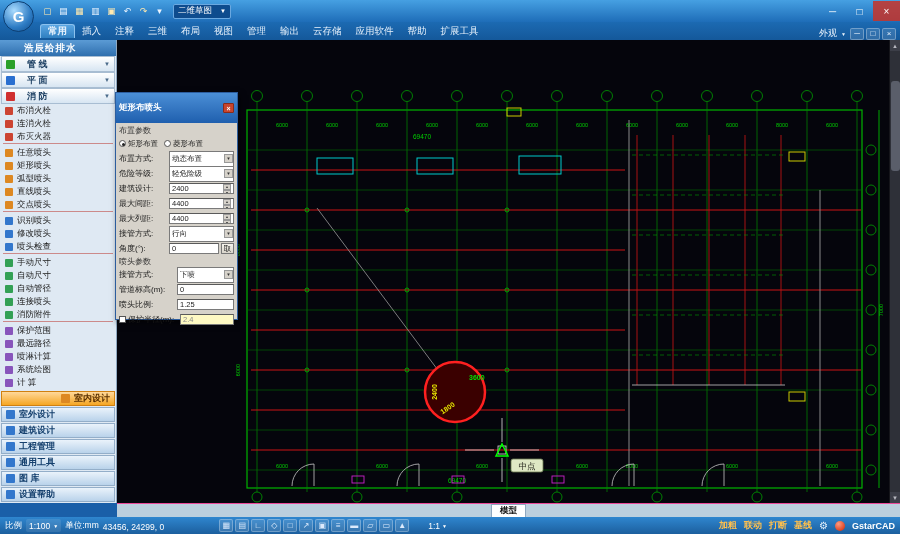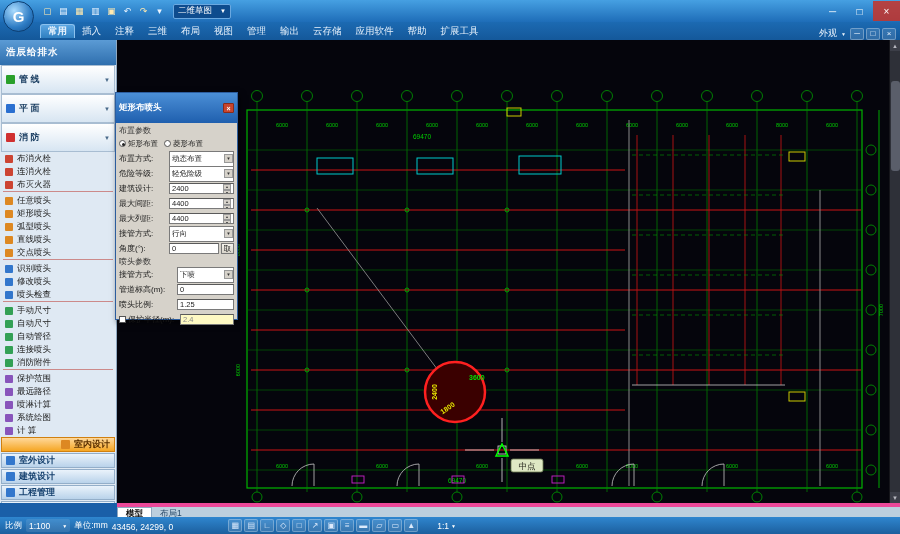--- a/index.html
+++ b/index.html
@@ -32,24 +32,24 @@
   .rtab.active{background:linear-gradient(#5aa5e2,#2f7fc0);border:1px solid #8cc2ee;border-bottom:none;
     border-radius:3px 3px 0 0;font-weight:bold;}
   .tabrow-right{margin-left:auto;display:flex;align-items:center;gap:4px;padding-right:4px;font-size:9px;}
   .mdi{display:flex;gap:2px;}
   .mdibtn{width:14px;height:12px;display:flex;align-items:center;justify-content:center;font-size:8px;
     background:rgba(255,255,255,.12);border:1px solid rgba(255,255,255,.3);border-radius:2px;}
 
   
   .sidebar{position:absolute;left:0;top:40px;width:117px;height:463px;background:#dfe9f3;
     border-right:1px solid #8fa8c0;display:flex;flex-direction:column;overflow:hidden;}
-  .sb-title{height:25px;background:linear-gradient(#5b9bd5,#2f6fae);color:#fff;font-size:9.5px;font-weight:bold;
-    display:flex;align-items:center;padding-left:6px;letter-spacing:1px;flex:0 0 auto;}
-  .sb-topbtn{height:29px;margin:0 1px;background:linear-gradient(#ffffff,#d7e5f2);border:1px solid #a8bdd2;
-    display:flex;align-items:center;font-size:9px;font-weight:bold;color:#163a5e;padding:0 4px;gap:4px;flex:0 0 auto;}
+  .sb-title{height:16px;background:linear-gradient(#5b9bd5,#2f6fae);color:#fff;font-size:9.5px;font-weight:bold;
+    display:flex;align-items:center;padding-left:24px;letter-spacing:1px;flex:0 0 auto;}
+  .sb-topbtn{height:16px;margin:0 1px;background:linear-gradient(#ffffff,#d7e5f2);border:1px solid #a8bdd2;
+    display:flex;align-items:center;font-size:9px;font-weight:bold;color:#163a5e;padding:0 4px;gap:12px;flex:0 0 auto;}
   .sb-topbtn .arr{margin-left:auto;font-size:6px;color:#4a6a8a;}
   .icsq{width:9px;height:9px;border-radius:1px;flex:0 0 auto;}
   .ic-pipe{background:#2aa02a;} .ic-plan{background:#2a6fd0;} .ic-fire{background:#d03030;}
   .tool{height:13px;display:flex;align-items:center;gap:4px;padding-left:5px;font-size:8.5px;color:#202020;flex:0 0 auto;}
   .tool .icsq{width:8px;height:8px;}
   .ic-r{background:#cc4433;} .ic-o{background:#dd8822;} .ic-b{background:#3377cc;}
   .ic-g{background:#33a055;} .ic-p{background:#8855bb;}
   .sb-sep{height:3px;border-top:1px solid #cc8a8a;margin:0 3px;flex:0 0 auto;}
   .sb-nav{height:15px;margin:0 1px 1px 1px;background:linear-gradient(#eaf3fb,#b9d2ea);
     border:1px solid #93aec9;display:flex;align-items:center;gap:4px;padding:0 4px;
@@ -117,30 +117,30 @@
     display:flex;align-items:center;justify-content:center;}
   .radio{width:7px;height:7px;border:1px solid #555;border-radius:50%;background:#fff;position:relative;flex:0 0 auto;}
   .radio.checked::after{content:"";position:absolute;left:1.5px;top:1.5px;width:3px;height:3px;border-radius:50%;background:#222;}
   .rlabel{font-size:7.5px;margin-right:4px;}
   .checkbox{width:7px;height:7px;border:1px solid #555;background:#fff;flex:0 0 auto;}
   .dbtn{width:13px;height:11px;background:linear-gradient(#f6f3ec,#d8d4ca);border:1px solid #777;
     font-size:7.5px;display:flex;align-items:center;justify-content:center;flex:0 0 auto;}
 
   
   .doctabs{position:absolute;left:117px;right:0;top:503px;height:14px;background:#bccfde;
-    display:flex;align-items:flex-start;border-top:4px solid #ec4899;}
+    display:flex;align-items:center;border-top:1px solid #ec4899;flex-direction:column;}
   .dtab{height:13px;padding:0 8px;font-size:8.5px;display:flex;align-items:center;color:#2a4a6a;}
   .dtab.active{background:#fff;border:1px solid #8fa8c0;border-bottom:none;font-weight:bold;color:#111;}
 
   
   .statusbar{position:absolute;left:0;right:0;bottom:0;height:17px;
     background:linear-gradient(#2f86cf,#1c5f9e);display:flex;align-items:center;color:#fff;font-size:8.5px;
     padding:0 5px;gap:5px;}
   .sb-left{display:flex;align-items:flex-end;gap:4px;}
-  .scale-dd{display:flex;align-items:center;gap:12px;background:rgba(255,255,255,.1);padding:0 3px;height:13px;border-radius:2px;}
+  .scale-dd{display:flex;align-items:center;gap:3px;background:rgba(255,255,255,.1);padding:0 3px;height:13px;border-radius:2px;}
   .scale-dd .wsarrow{font-size:5px;}
   .sb-icons{display:flex;gap:2px;margin-left:50px;}
   .sicon{width:14px;height:13px;background:rgba(255,255,255,.12);border:1px solid rgba(255,255,255,.28);
     border-radius:2px;display:flex;align-items:center;justify-content:center;font-size:8px;color:#dceafc;}
   .sb-ratio{display:flex;align-items:center;gap:2px;margin-left:14px;}
   .sb-right{margin-left:auto;display:flex;align-items:center;gap:7px;}
   .toggle-o{color:#ffc04d;font-weight:bold;font-size:9px;}
   .gear{font-size:10px;color:#e8f2fc;}
   .brandball{width:10px;height:10px;border-radius:50%;background:radial-gradient(circle at 35% 30%,#ff9a80,#cc2200);}
   .brand{font-weight:bold;font-size:9px;}
@@ -638,15 +638,24 @@
       <span class="sicon">≡</span>
       <span class="sicon">▬</span>
       <span class="sicon">▱</span>
       <span class="sicon">▭</span>
       <span class="sicon">▲</span>
     </div>
     <div class="sb-ratio">
       <span>1:1</span>
       <span class="wsarrow" style="font-size:5px;">▼</span>
     </div>
+    <div class="sb-right">
+      <span class="toggle-o">加粗</span>
+      <span class="toggle-o">联动</span>
+      <span class="toggle-o">打断</span>
+      <span class="toggle-o">基线</span>
+      <span class="gear">⚙</span>
+      <span class="brandball"></span>
+      <span class="brand">GstarCAD</span>
+    </div>
   </div>
 
 </div>
 
 </body></html>

